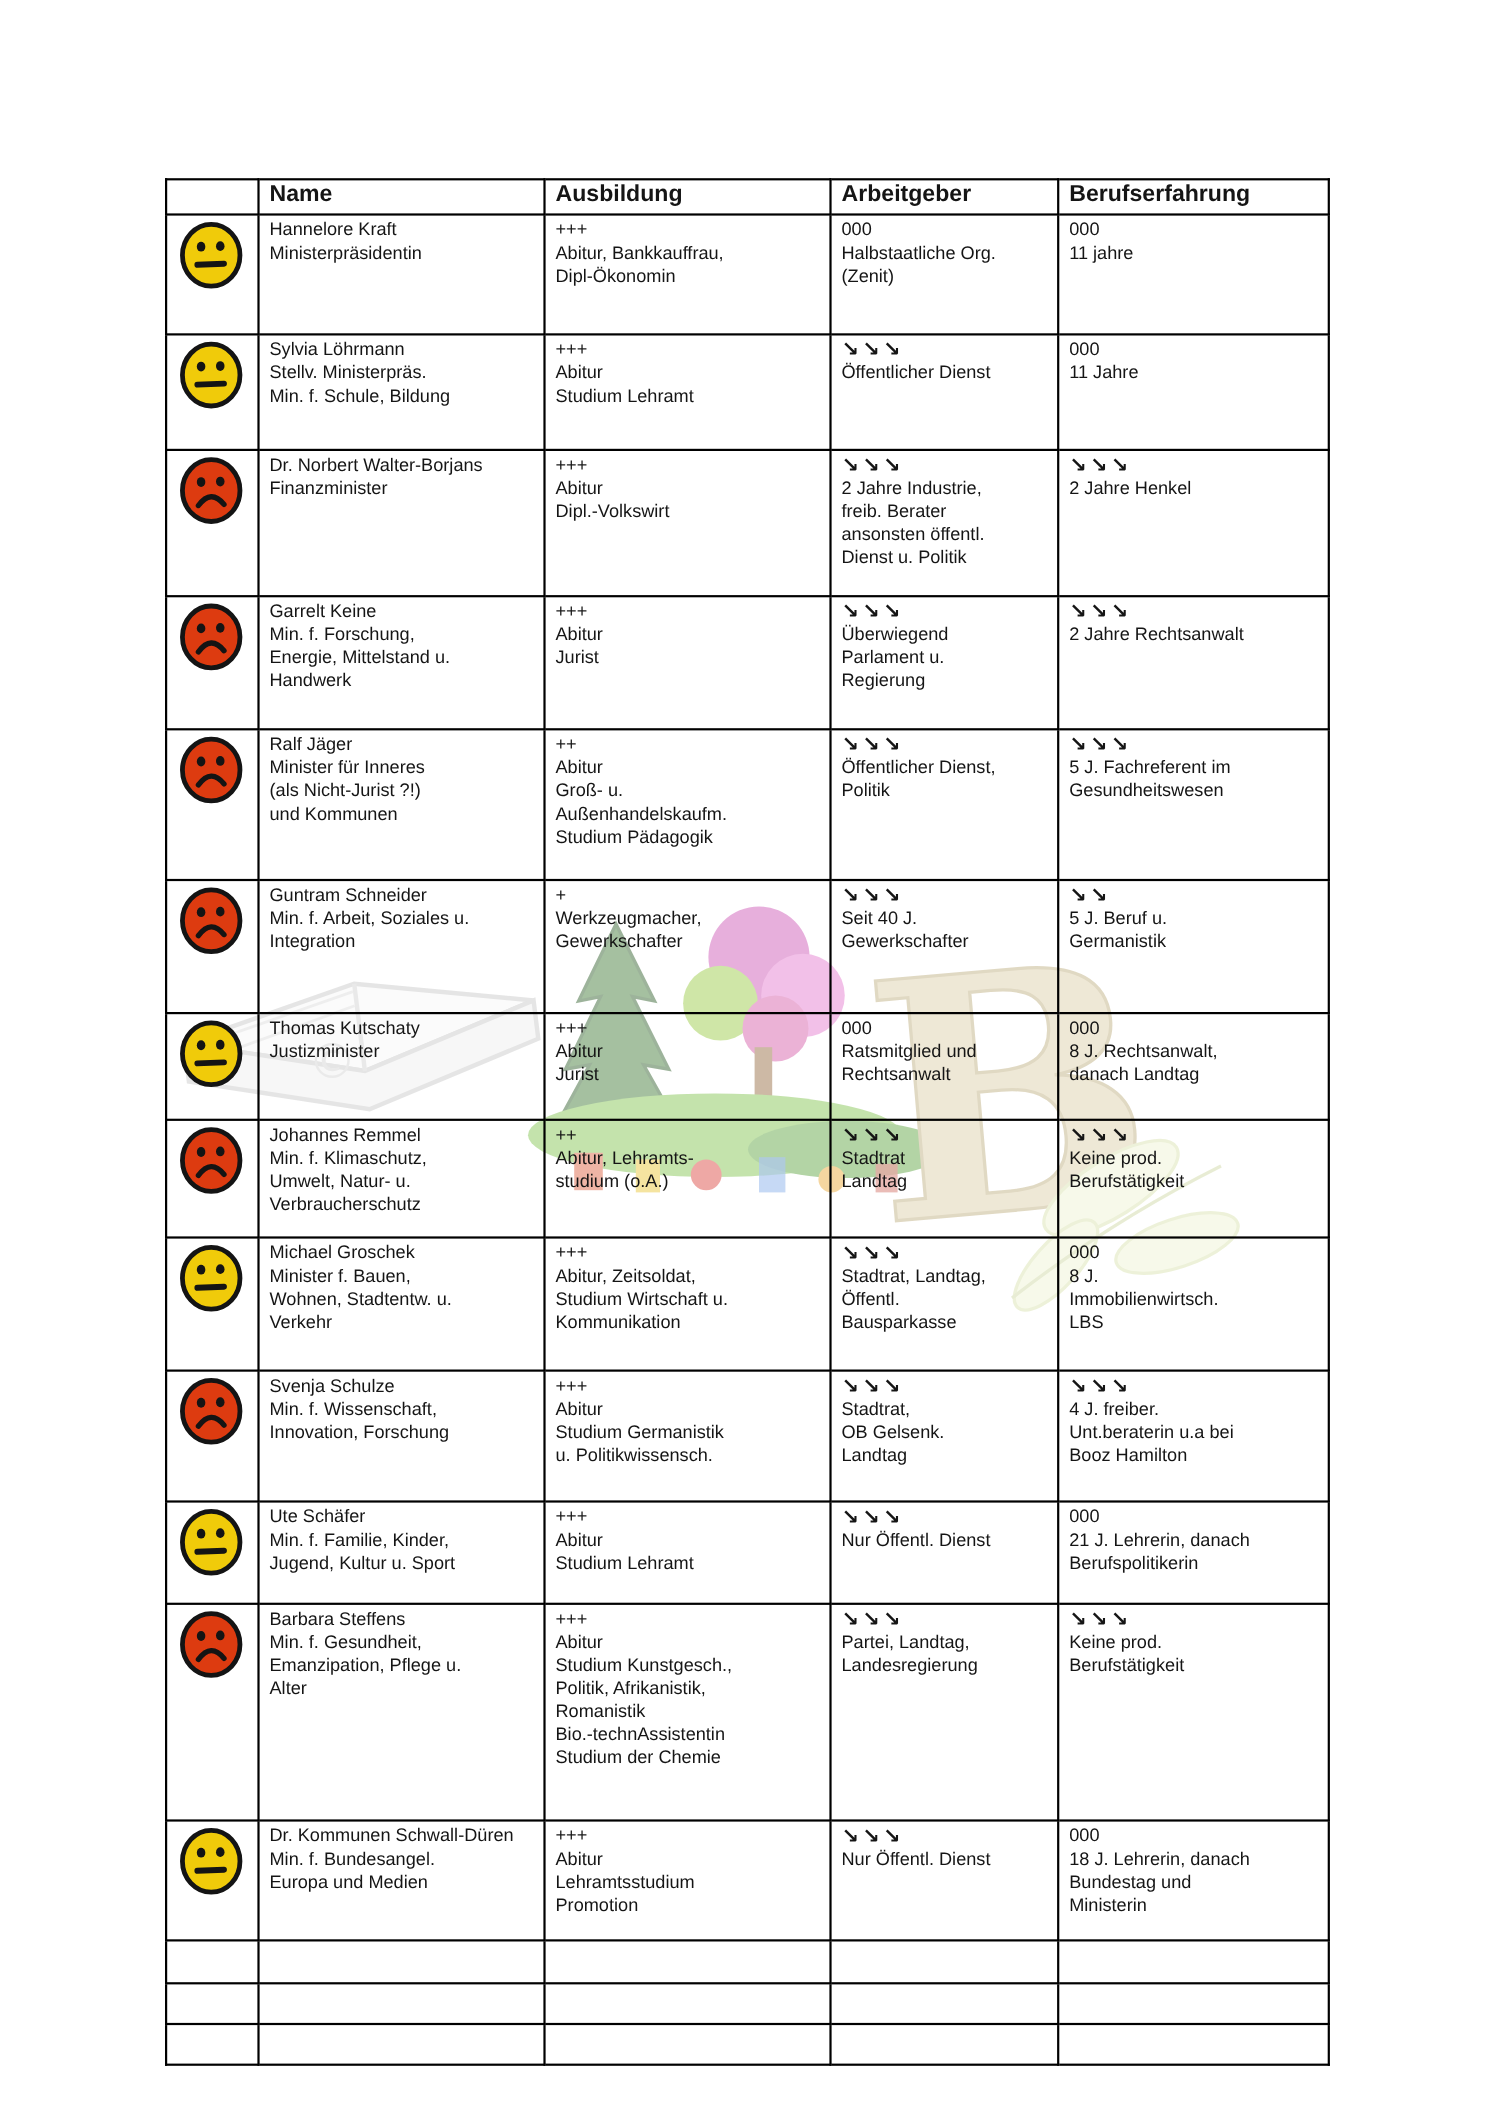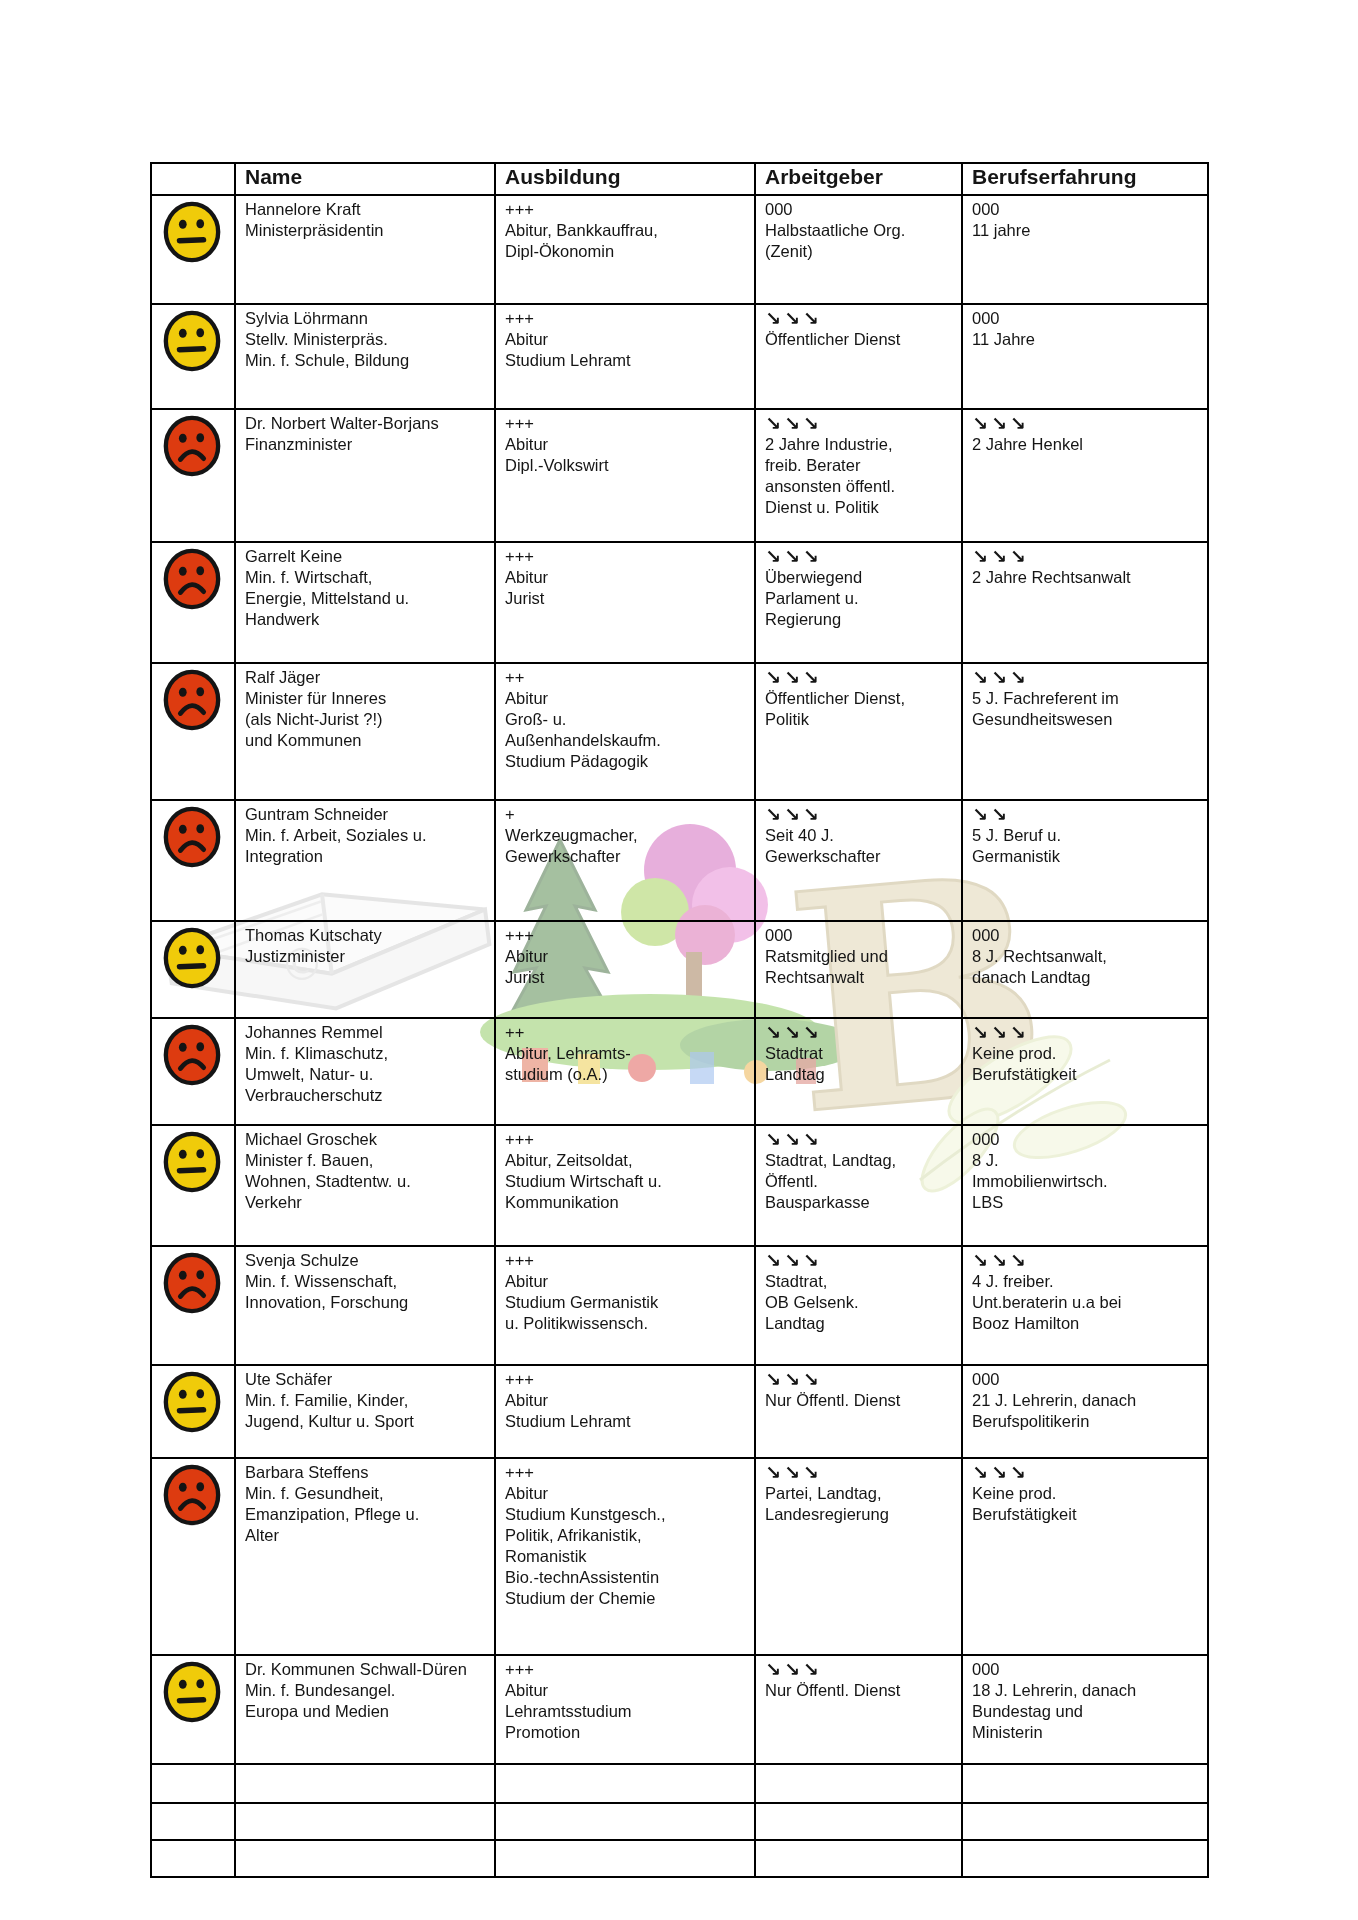--- a/index.html
+++ b/index.html
@@ -198,21 +198,21 @@
         </tr>
         <tr>
           <td class="icon-cell"><svg class="smiley" width="62" height="66" viewBox="0 0 64 66">
               <ellipse cx="32" cy="33" rx="27" ry="29" fill="#dd3b10" stroke="#141414" stroke-width="4.5"></ellipse>
               <ellipse cx="22.5" cy="25" rx="4" ry="4.6" fill="#141414"></ellipse>
               <ellipse cx="40.5" cy="24.5" rx="4" ry="4.6" fill="#141414"></ellipse>
               <path d="M20 47 Q32 31 44 46" stroke="#141414" stroke-width="5" stroke-linecap="round" fill="none"></path>
             </svg></td>
           <td>
             <span class="cell-line name-bold">Garrelt Keine</span>
-            <span class="cell-line">Min. f. Wirtschaft,</span>
+            <span class="cell-line">Min. f. Forschung,</span>
             <span class="cell-line">Energie, Mittelstand u.</span>
             <span class="cell-line">Handwerk</span>
           </td>
           <td>
             <span class="marker marker-zeros">+++</span>
             <span class="cell-line">Abitur</span>
             <span class="cell-line">Jurist</span>
           </td>
           <td>
             <span class="marker marker-arrows">↘↘↘</span>

